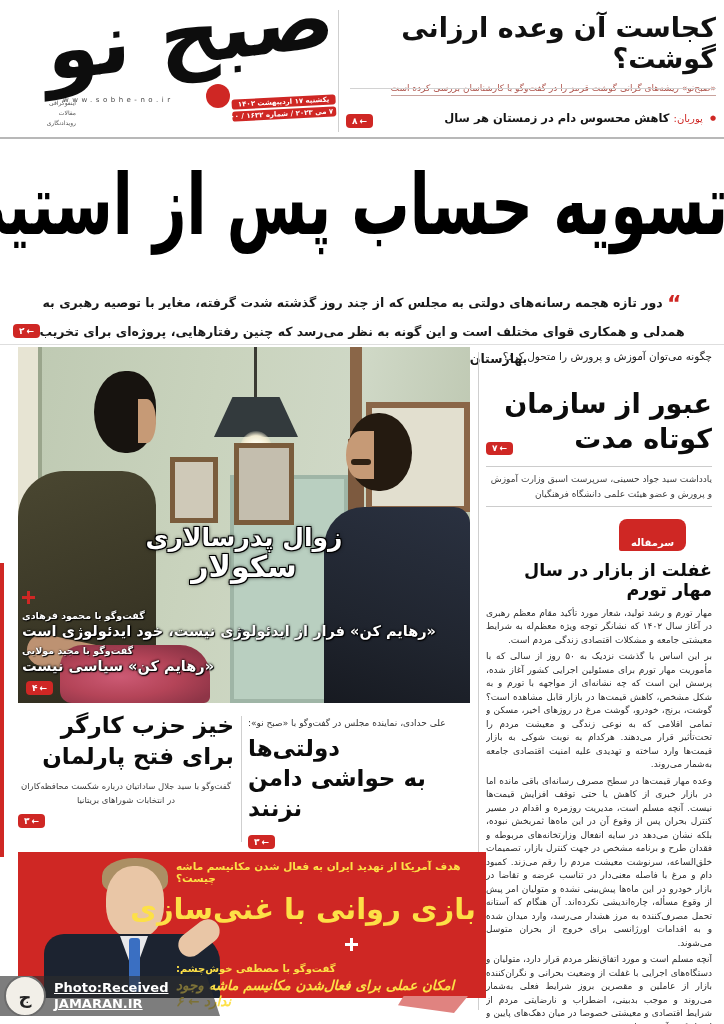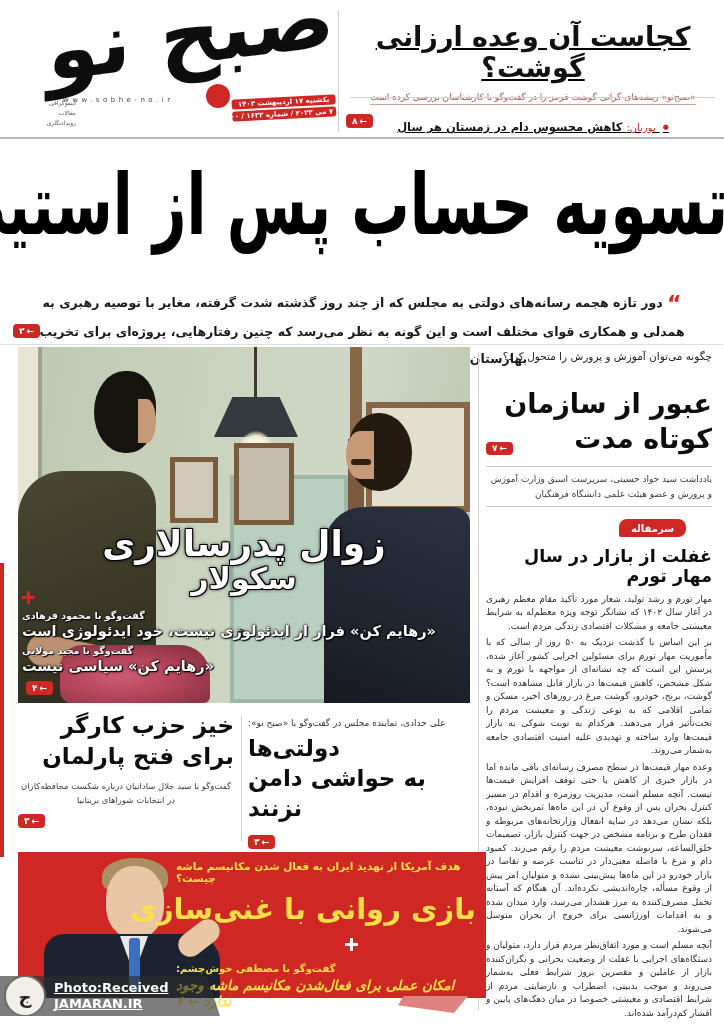--- a/index.html
+++ b/index.html
@@ -14,21 +14,21 @@
     transform-origin:center; letter-spacing:-4px; line-height:1.25; }
   .logo-dot { position:absolute; left:188px; top:84px; width:24px; height:24px; border-radius:50%; background:#cf2724; }
   .logo-url { position:absolute; left:45px; top:96px; font-size:7px; letter-spacing:3.5px; color:#4a4a4a; direction:ltr; }
   .logo-side { position:absolute; left:12px; top:98px; width:46px; font-size:6px; color:#555; line-height:1.7; text-align:right; }
   .datebox { position:absolute; left:214px; top:97px; width:104px; transform:rotate(-3deg); }
   .datebox .dl { background:#cf2724; color:#fff; font-size:7px; font-weight:bold; text-align:center;
     border-radius:3px; padding:1px 3px; margin-bottom:2px; white-space:nowrap; }
 
   .v-div-header { position:absolute; left:338px; top:10px; width:1px; height:122px; background:#cfcfcf; }
 
-  .topstory { position:absolute; right:8px; top:21px; width:366px; text-align:center;text-decoration:underline; }
+  .topstory { position:absolute; right:8px; top:12px; width:366px; text-align:right; }
   .topstory-headline { font-size:27px; font-weight:bold; color:#111; letter-spacing:-1px; }
   .topstory-sub { display:inline-block; margin-top:9px; font-size:9px; color:#b0564e;
     border-bottom:1px solid #c9a29d; padding-bottom:2px; }
   .topstory-rule { position:absolute; right:0; top:76px; width:366px; height:1px; background:#d2d2d2; }
   .topstory-bullets { margin-top:12px; }
   .bullet-line { font-size:11.5px; font-weight:bold; color:#151515; line-height:1.75; }
   .bullet-dot { color:#cf2724; font-size:7px; vertical-align:2px; margin-left:3px; }
   .bullet-lead { color:#cf2724; font-weight:normal; font-size:10px; }
   .topstory-badge { position:absolute; left:346px; top:114px; }
   .header-bottom-rule { position:absolute; left:0; top:137px; width:724px; height:2px; background:#b8b8b8; }
@@ -77,39 +77,39 @@
   .mr-body { position:absolute; right:0; bottom:0; width:146px; height:196px;
     background:linear-gradient(200deg,#2a3140 0%,#20252f 60%,#171a21 100%); border-radius:40px 16px 0 0; }
   .mr-head { position:absolute; right:58px; top:66px; width:64px; height:78px; background:#241a10; border-radius:48% 52% 50% 48%; }
   .mr-face { position:absolute; right:96px; top:84px; width:28px; height:48px; background:#c69a76; border-radius:50% 0 0 50%; }
   .mr-mus { position:absolute; right:99px; top:112px; width:20px; height:6px; background:#2e2013; border-radius:3px; }
   .ph-arm { position:absolute; left:8px; bottom:28px; width:118px; height:32px; background:#bd9272; border-radius:16px; transform:rotate(12deg); }
   .ph-cloth { position:absolute; left:42px; bottom:0; width:150px; height:58px; border-radius:22px 30px 6px 12px;
     background:radial-gradient(ellipse at 40% 55%,#cc5a74 0%,#b44458 45%,#8f3547 80%); }
   .ph-title { position:absolute; left:0; top:178px; width:452px; text-align:center; color:#fff; font-weight:bold;
     line-height:1.05; text-shadow:0 0 2px #000,0 0 4px #000,1px 1px 0 #000,-1px -1px 0 #000,1px -1px 0 #000,-1px 1px 0 #000; }
-  .ph-title .t1 { font-size:36px; letter-spacing:-1px; }
+  .ph-title .t1 { font-size:25px; letter-spacing:-1px; }
   .ph-title .t2 { font-size:30px; }
   .ph-caption { position:absolute; right:10px; top:242px; width:438px; text-align:left; direction:rtl; color:#fff; }
   .ph-caption .cap-plus { text-align:left; margin-bottom:2px; }
   .cap-kicker { font-size:9.5px; font-weight:bold; text-shadow:0 0 2px #000,1px 1px 1px #000; }
   .cap-line { font-size:14.5px; font-weight:bold; margin:2px 0 6px 0; text-shadow:0 0 2px #000,0 0 3px #000,1px 1px 1px #000; }
   .photo-badge { position:absolute; left:8px; bottom:8px; }
 
   
   .v-div-right { position:absolute; left:478px; top:352px; width:1px; height:658px; background:#cfcfcf; }
   .rcol { position:absolute; right:12px; top:350px; width:226px; text-align:right; }
   .rcol-kicker { font-size:10.5px; color:#222; }
   .rcol-headline { margin-top:24px; font-size:27px; font-weight:bold; color:#0c0c0c; line-height:1.3; letter-spacing:-1px; }
   .rcol-badge-row { position:absolute; left:0; top:86px; }
   .rcol-rule-a { margin-top:10px; height:1px; background:#cccccc; }
   .rcol-byline { margin-top:5px; font-size:9px; color:#3c3c3c; line-height:1.6; }
   .rcol-rule-b { margin-top:5px; height:1px; background:#cccccc; }
   .sec-label { display:inline-block; margin:12px 26px 0 0; background:#cf2724; color:#fff; font-size:10px;
-    font-weight:bold; border-radius:8px 8px 8px 2px; padding:4px 12px 3px; }
+    font-weight:bold; border-radius:8px 8px 8px 2px; padding:18px 12px 3px; }
   .ed-title { margin-top:9px; font-size:17.5px; font-weight:bold; color:#0c0c0c; letter-spacing:-0.5px; }
   .ed-body { margin-top:7px; height:452px; overflow:hidden; }
   .ed-body p { font-size:9px; color:#2b2b2b; line-height:1.5; text-align:justify; margin-bottom:3px; }
 
   
   .v-div-mid { position:absolute; left:241px; top:716px; width:1px; height:126px; background:#cfcfcf; }
   .labour { position:absolute; left:18px; top:710px; width:216px; text-align:left; }
   .labour-headline { font-size:23px; font-weight:bold; color:#0c0c0c; line-height:1.35; letter-spacing:-1px; text-align:right; }
   .labour-sub { margin-top:8px; font-size:8.5px; color:#3c3c3c; line-height:1.6; text-align:center; }
   .labour-badge { position:absolute; left:0; top:104px; }

